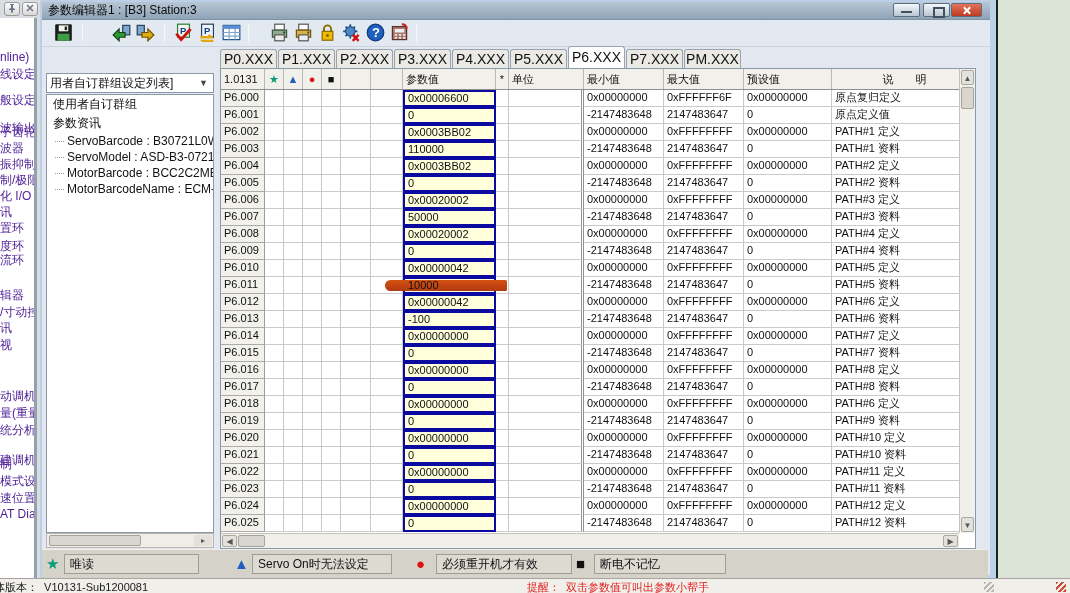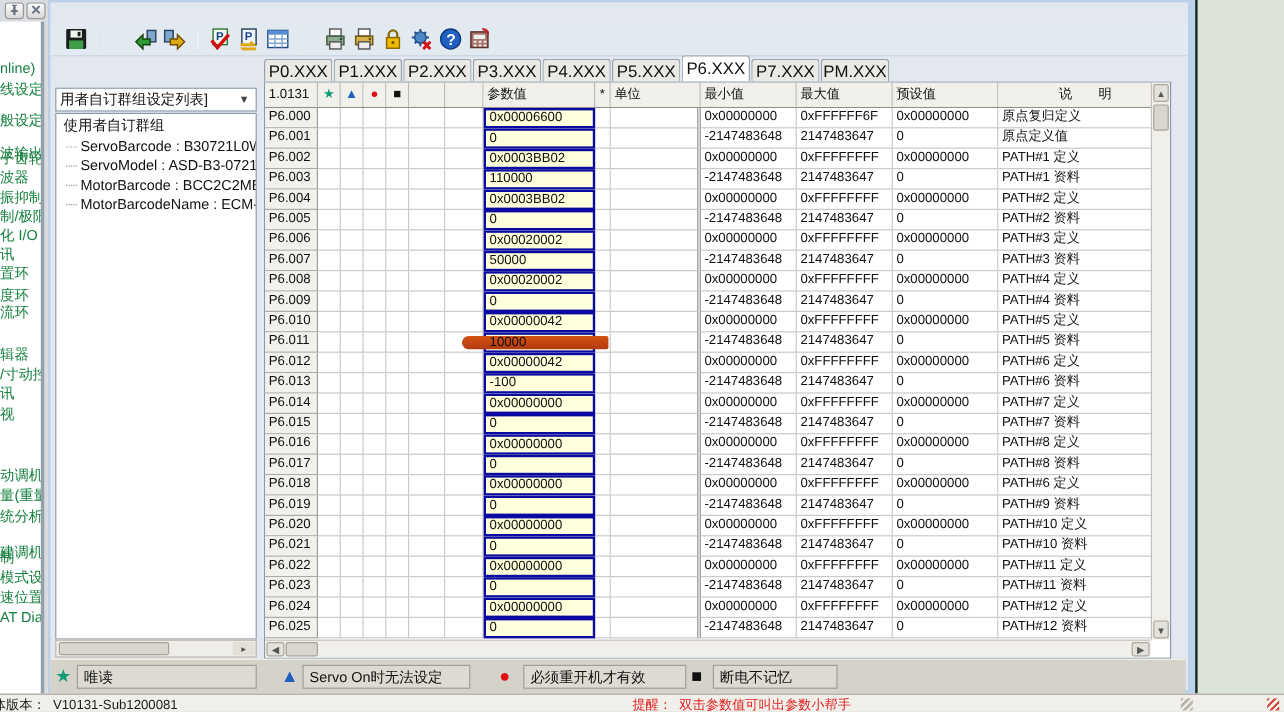--- a/index.html
+++ b/index.html
@@ -7,21 +7,21 @@
               font-family:"Liberation Sans","DejaVu Sans",sans-serif; }
   .abs { position:absolute; }
 
   
   #dock-panel { left:0; top:0; width:40px; height:578px; background:#D9DDE2; }
   #dock-panel .dock-head { position:absolute; left:0; top:0; width:40px; height:18px; background:#D9DDE2; }
   .mini-btn { position:absolute; top:2px; width:16px; height:14px; background:linear-gradient(#FDFDFD,#D8D8D8);
               border:1px solid #9A9A9A; border-radius:3px; font-size:9px; line-height:12px; text-align:center; color:#555; }
   #dock-panel .dock-body { position:absolute; left:0; top:18px; width:37px; height:560px; background:#FFFFFF;
               border-right:3px solid #93A1AD; overflow:hidden; }
-  .dock-item { position:absolute; left:0; white-space:nowrap; font-size:12px; color:#15803d; }
+  .dock-item { position:absolute; left:0; white-space:nowrap; font-size:12px; color:#4c1d95; }
 
   
   #editor-window { left:40px; top:0; width:956px; height:578px; background:#E3E8F0;
                    border:2px solid #BCCFE6; border-right:6px solid #BCD2EA; border-bottom:3px solid #BCD2EA; }
   #titlebar { position:absolute; left:0; top:0; right:0; height:18px;
               background:linear-gradient(#B7C6D4,#8FA3B7); border-bottom:1px solid #7E93A6;
               font-size:12px; color:#0B0B0B; line-height:17px; padding-left:6px; }
   .winbtn { position:absolute; top:1px; width:27px; height:14px; border:1px solid #5E6E7E; border-radius:2px; }
   #btn-min { right:70px; background:linear-gradient(#F4F7FA,#B9C6D2); }
   #btn-min::after { content:''; position:absolute; left:7px; right:7px; bottom:3px; height:2px; background:#41505F; }
@@ -144,20 +144,26 @@
       <div class="dock-item" style="top: 404px;">统分析</div>
       <div class="dock-item" style="top: 434px;">建调机</div>
       <div class="dock-item" style="top: 438px;">制</div>
       <div class="dock-item" style="top: 455px;">模式设</div>
       <div class="dock-item" style="top: 472px;">速位置撷</div>
       <div class="dock-item" style="top: 489px;">AT Diagr</div>
     </div>
 </div>
 
 <div class="abs" id="editor-window">
+  <div id="titlebar">
+    <span>参数编辑器1 :  [B3] Station:3</span>
+    <div class="winbtn" id="btn-min"></div>
+    <div class="winbtn" id="btn-restore"></div>
+    <div class="winbtn" id="btn-close"></div>
+  </div>
 
   <div id="toolbar">
     <div class="tbi" style="left:12px">
       <svg width="19" height="19" viewBox="0 0 16 16">
           <rect x="1" y="1" width="14" height="14" fill="#1C1C1C" rx="1"></rect>
           <rect x="4" y="2" width="8" height="5" fill="#EDF5EE"></rect>
           <rect x="9" y="3" width="2" height="3" fill="#1C1C1C"></rect>
           <rect x="3" y="9" width="10" height="6" fill="#3F9C47"></rect>
         </svg>
     </div>
@@ -243,20 +249,21 @@
     </div>
     <div class="tbsep" style="left:374px"></div>
   </div>
 
   <div id="group-dropdown">
     <span>用者自订群组设定列表]</span>
     <span class="dd-arrow">▼</span>
   </div>
   <div id="tree-box">
       <div class="tree-root">使用者自订群组</div>
+      <div class="tree-root">参数资讯</div>
       <div class="tree-child">ServoBarcode : B30721L0W2</div>
       <div class="tree-child">ServoModel : ASD-B3-0721-L</div>
       <div class="tree-child">MotorBarcode : BCC2C2MBW</div>
       <div class="tree-child">MotorBarcodeName : ECM-B(</div>
     </div>
   <div id="tree-hscroll">
     <div class="thumb"></div>
     <div class="sb-right">▸</div>
   </div>
 
@@ -714,27 +721,27 @@
     </div>
     <div id="grid-hscroll">
       <div class="sb-btn" id="hs-left">◀</div>
       <div id="hs-thumb"></div>
       <div class="sb-btn" id="hs-right">▶</div>
     </div>
   </div>
 
   <div id="legend">
       <span class="lg-sym" style="left: 4px; color: rgb(15, 155, 119);">★</span>
-      <div class="lg-box" style="left: 22px; width: 150px;">唯读</div>
+      <div class="lg-box" style="left: 22px; width: 135px;">唯读</div>
       <span class="lg-sym" style="left: 192px; color: rgb(30, 95, 192);">▲</span>
       <div class="lg-box" style="left: 210px; width: 140px;">Servo On时无法设定</div>
       <span class="lg-sym" style="left: 374px; color: rgb(221, 17, 17);">●</span>
       <div class="lg-box" style="left: 394px; width: 136px;">必须重开机才有效</div>
       <span class="lg-sym" style="left: 534px; color: rgb(17, 17, 17);">■</span>
-      <div class="lg-box" style="left: 552px; width: 104px;">断电不记忆</div>
+      <div class="lg-box" style="left: 552px; width: 132px;">断电不记忆</div>
     </div>
 </div>
 
 <div class="abs" id="right-divider"></div>
 
 <div class="abs" id="statusbar">
   <span id="status-version">体版本：  V10131-Sub1200081</span>
   <span id="status-reminder">提醒：  双击参数值可叫出参数小帮手</span>
   <div class="grip" style="left:984px"></div>
   <div class="grip" id="grip2" style="left:1056px"></div>

